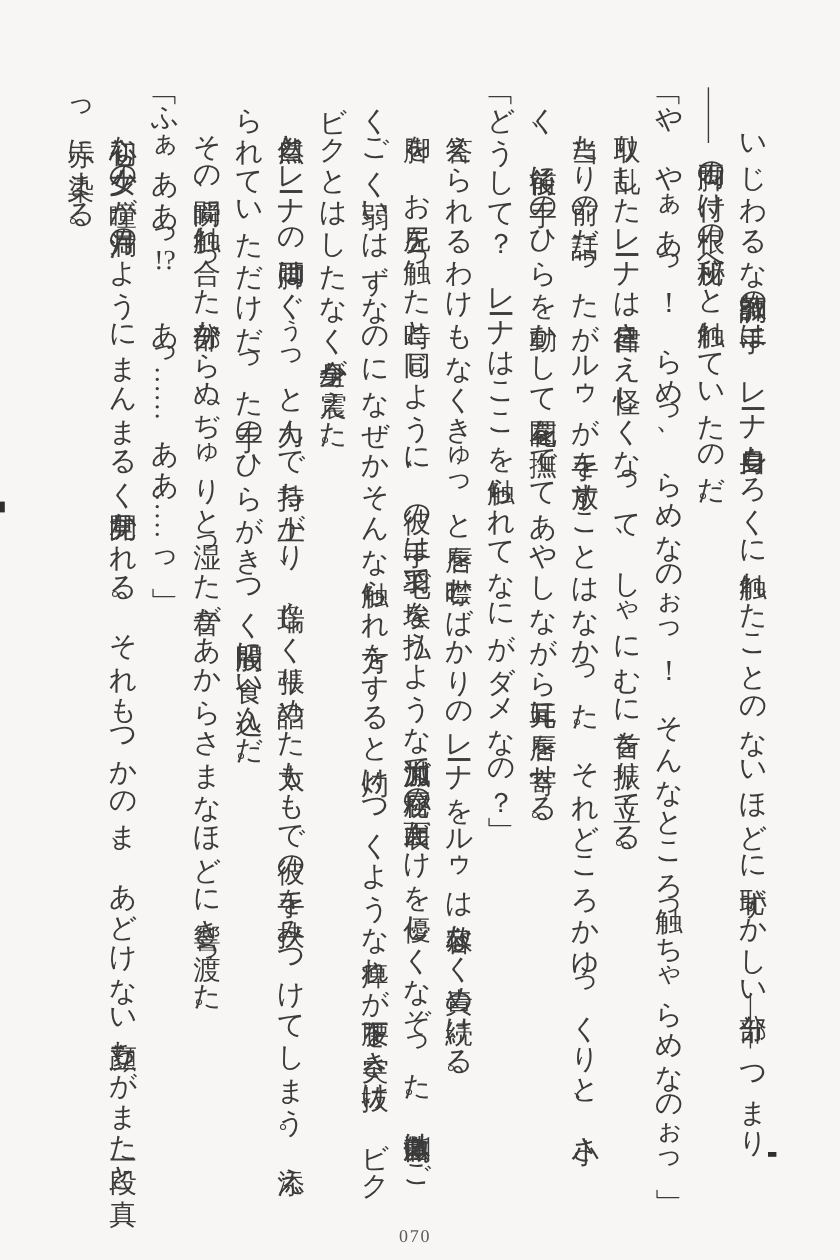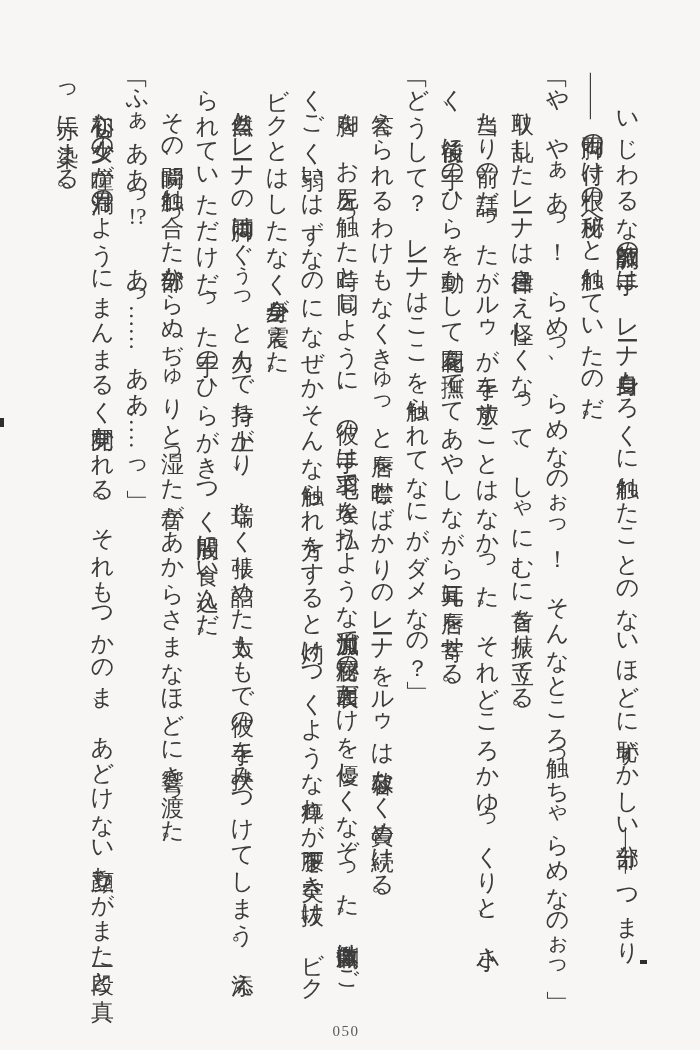--- a/index.html
+++ b/index.html
@@ -66,16 +66,16 @@
       <p class="para narrative">取り乱したレーナは呂律さえ怪しくなって、しゃにむに首を振り立てる。</p>
       <p class="para narrative">当たり前の話だったがルゥが手を放すことはなかった。それどころかゆっくりと、小さく、前後に手のひらを動かして花園を撫でてあやしながら耳元に唇を寄せる。</p>
       <p class="para dialogue">「どうして？　レーナはここを触られてなにがダメなの？」</p>
       <p class="para narrative">答えられるわけもなくきゅっと唇を噤むばかりのレーナをルゥは容赦なく責め続ける。</p>
       <p class="para narrative">脚を、お尻を触った時と同じように、彼の手は羽毛で埃を払うような力加減で秘唇の表面だけを優しくなぞった。刺激自体はごくごく弱いはずなのになぜかそんな触られ方をすると灼けつくような痺れが腰下を突き抜け、ビクビクとはしたなく全身が震えた。</p>
       <p class="para narrative">自然とレーナの両脚はぐぅっと力んで持ち上がり、瑞々しく張り詰めた太ももで彼の手を挟みつけてしまう。添えられていただけだった手のひらがきつく股間に食い込んだ。</p>
       <p class="para narrative">その瞬間、触れ合った部分からぬぢゅりと湿った音があからさまなほどに響き渡った。</p>
       <p class="para dialogue">「ふぁああっ<span class="tcy">!?</span>　あっ……ああ……っ」</p>
       <p class="para narrative">初心な少女の瞳が満月のようにまんまるく見開かれる。それもつかのま、あどけない顔立ちがまた一段と真っ赤に染まる。</p>
     </div>
-  <div class="page-number">050</div>
+  <div class="page-number">070</div>
   <div class="speck speck-left"></div>
   <div class="speck speck-bottom"></div>
 </div>
 
 </body></html>

